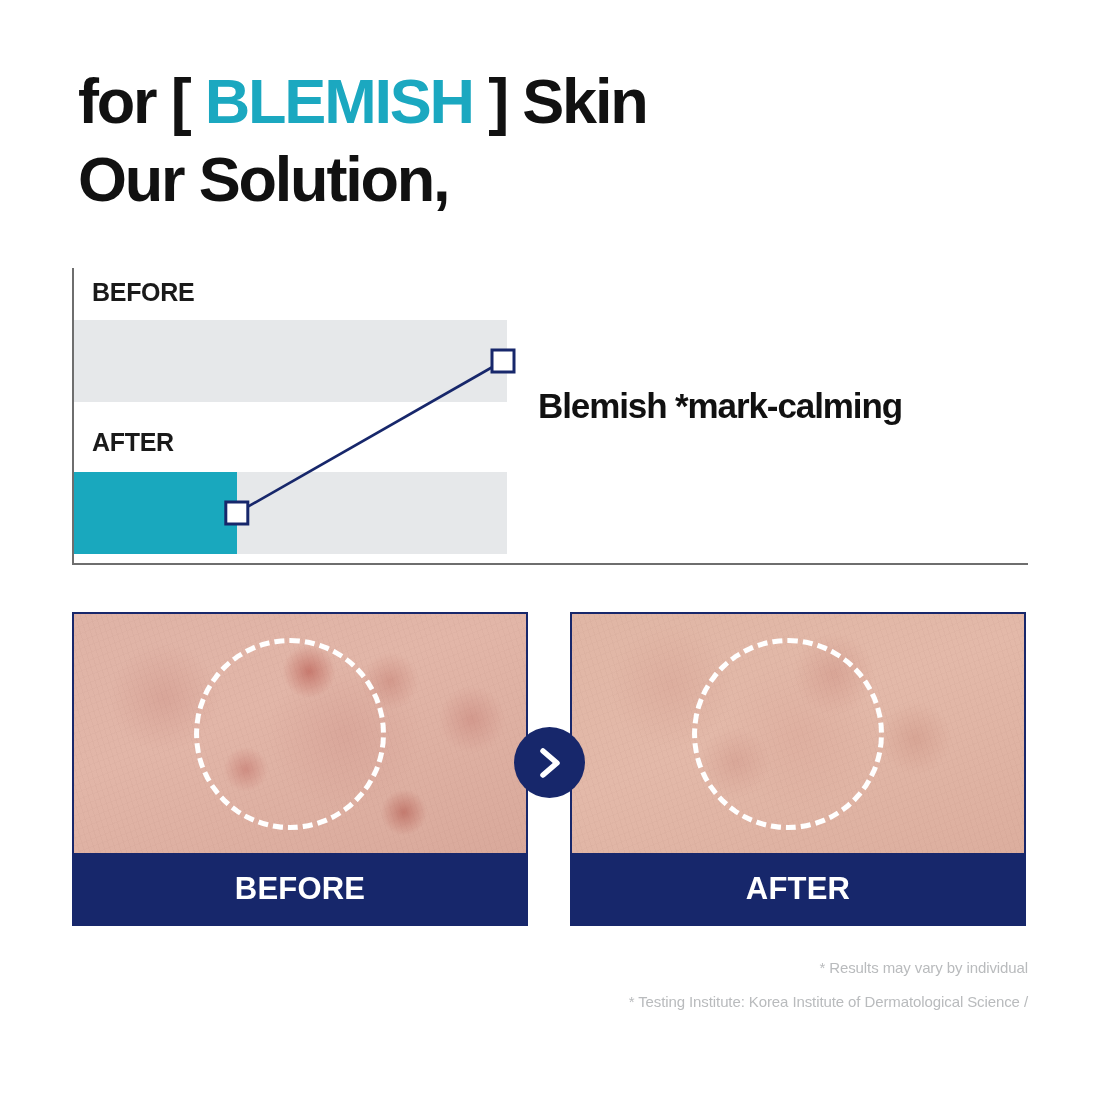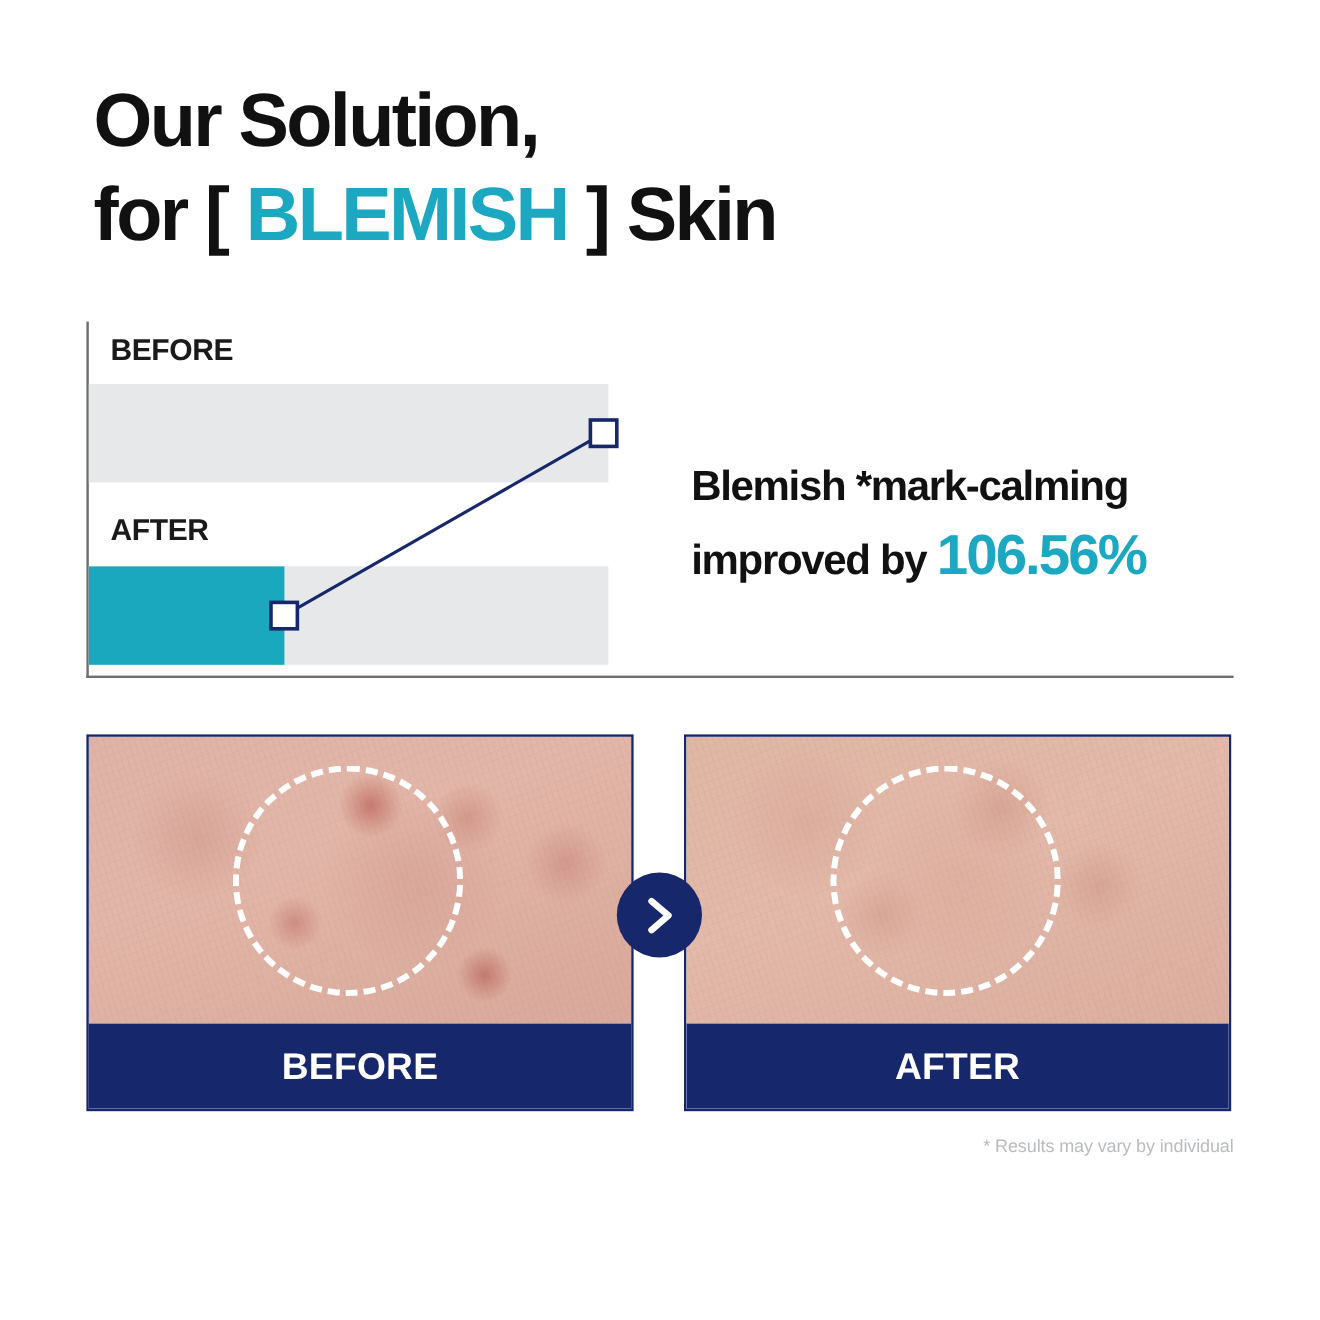--- a/index.html
+++ b/index.html
@@ -89,21 +89,21 @@
     left: 0;
     top: 0;
     width: 956px;
     height: 300px;
     overflow: visible;
   }
 
   
   .stat {
     position: absolute;
-    left: 576px;
+    left: 538px;
     top: 378px;
     width: 470px;
   }
   .stat-line {
     font-size: 35px;
     font-weight: 700;
     line-height: 56px;
     letter-spacing: -1.1px;
     color: #111111;
     white-space: nowrap;
@@ -211,28 +211,29 @@
     top: 945px;
     width: 620px;
     text-align: right;
   }
   .footnote-line {
     font-size: 15px;
     line-height: 21.5px;
     color: #b9bbbd;
     letter-spacing: -0.1px;
     white-space: nowrap;
+    margin-top: 12px;
   }
 </style>
 </head>
 <body>
 
 <div class="headline">
+  <div class="headline-line"><span>for [ </span><span class="hl-accent">BLEMISH</span><span> ] Skin</span></div>
   <div class="headline-line">Our Solution,</div>
-  <div class="headline-line"><span>for [ </span><span class="hl-accent">BLEMISH</span><span> ] Skin</span></div>
 </div>
 
 <div class="chart">
 
   <div class="chart-axis-v"></div>
   <div class="chart-axis-h"></div>
 
   <div class="series-label label-before">BEFORE</div>
   <div class="bar-track track-before" style="background: rgb(230, 232, 234); width: 433px;"></div>
 
@@ -242,21 +243,20 @@
 
   <svg class="chart-svg" viewBox="0 0 956 300">
     <line x1="431" y1="93" x2="164.808" y2="245" stroke="#17276b" stroke-width="2.6"></line>
     <rect x="420" y="82" width="22" height="22" fill="#ffffff" stroke="#17276b" stroke-width="3"></rect>
     <rect x="153.808" y="234" width="22" height="22" fill="#ffffff" stroke="#17276b" stroke-width="3"></rect>
   </svg>
 </div>
 
 <div class="stat">
   <div class="stat-line">Blemish *mark-calming</div>
-  <div class="stat-line"><span>improved by </span><span class="stat-number">106.56%</span></div>
 </div>
 
 <div class="panel panel-before">
   <div class="skin skin-before">
     <div class="skin-noise"></div>
     <div class="dotted-circle"></div>
   </div>
   <div class="panel-label">BEFORE</div>
 </div>
 
@@ -269,13 +269,14 @@
 <div class="panel panel-after">
   <div class="skin skin-after">
     <div class="skin-noise"></div>
     <div class="dotted-circle"></div>
   </div>
   <div class="panel-label">AFTER</div>
 </div>
 
 <div class="footnotes">
   <div class="footnote-line">* Results may vary by individual</div>
+  <div class="footnote-line">* Testing Institute: Korea Institute of Dermatological Science /</div>
 </div>
 
 </body></html>

